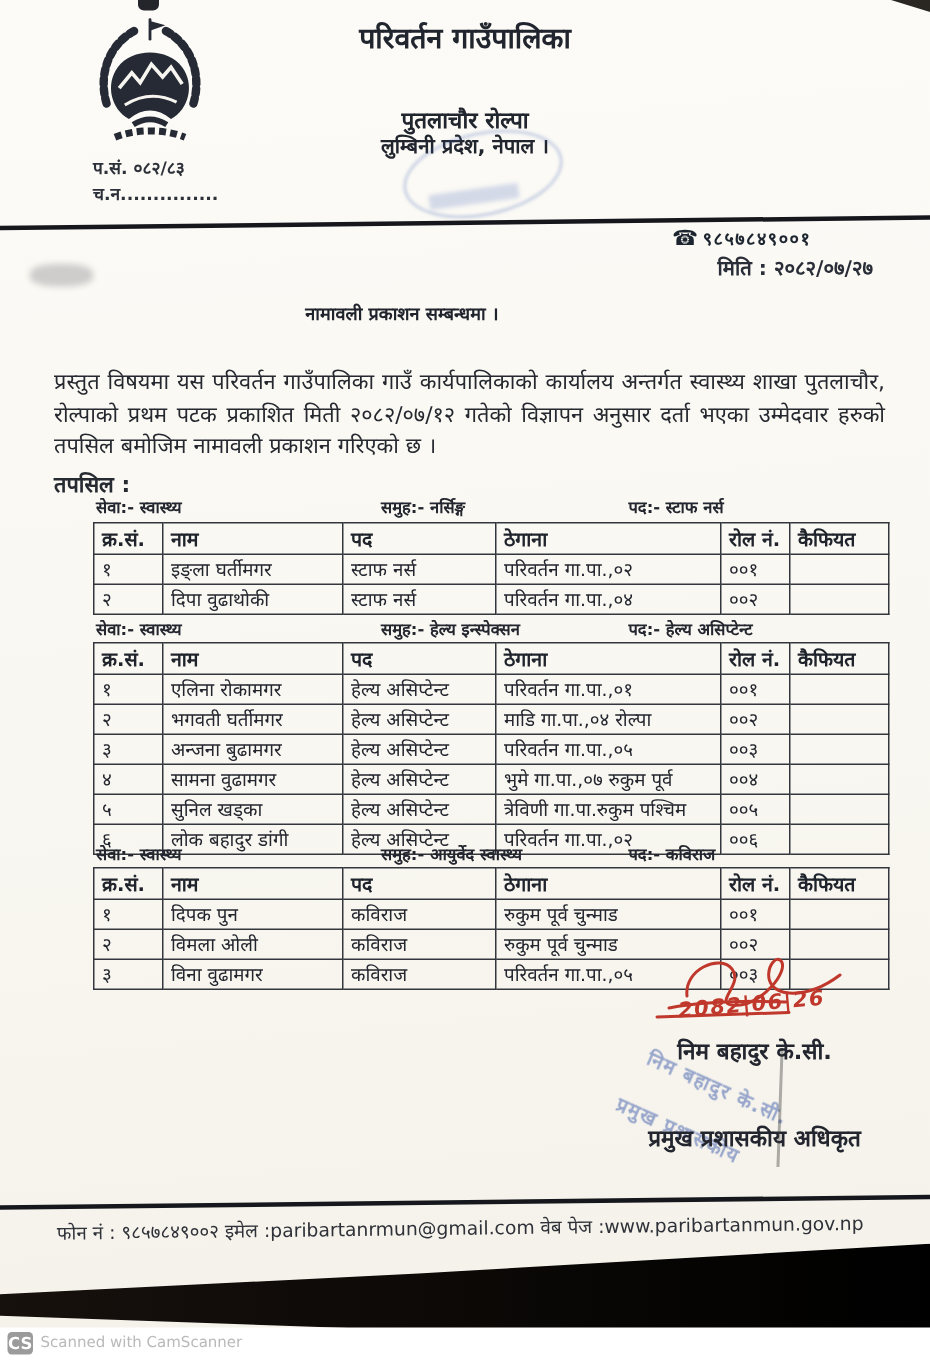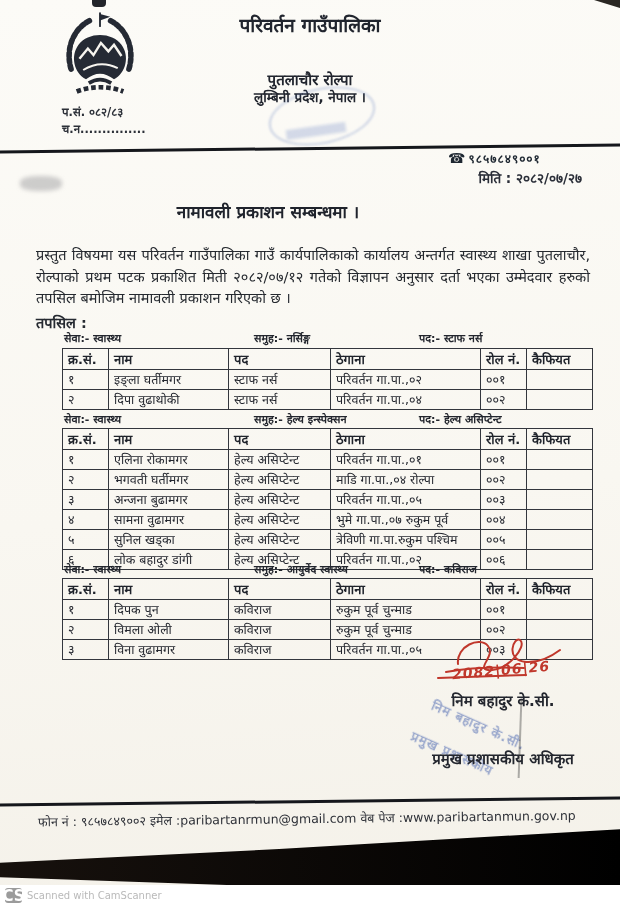--- a/index.html
+++ b/index.html
@@ -26,21 +26,21 @@
   .rule-bottom{top:800px; height:2.5px;}
   
   .hdr-stamp{left:268px; top:88px; width:104px; height:52px; border:2px solid rgba(70,100,180,.28);
     border-radius:50%; transform:rotate(-12deg); filter:blur(1.2px);}
   .hdr-stamp2{left:286px; top:126px; width:60px; height:10px; background:rgba(70,100,180,.22); filter:blur(1.5px); transform:rotate(-8deg);}
   .smudge{left:20px; top:176px; width:42px; height:15px; background:rgba(120,120,125,.35); filter:blur(2.2px); border-radius:40%;}
   .notch{left:92px; top:0; width:14px; height:7px; background:#23252b; border-radius:0 0 4px 4px;}
   .corner-tr{right:0; top:0; width:26px; height:8px; background:#2a2723; clip-path:polygon(0 0,100% 0,100% 100%);}
   
   .dateline{right:38px; top:169px; font-size:13.5px; font-weight:bold; color:#2a2e38;}
-  .subject{left:0; top:200px; width:536px; text-align:center; font-size:17px; font-weight:bold; color:#1f232c;}
+  .subject{left:0; top:200px; width:536px; text-align:center; font-size:12px; font-weight:bold; color:#1f232c;}
   .bodytext{left:36px; top:245px; width:554px; font-size:14.5px; line-height:21.5px; text-align:justify; font-weight:500; color:#25292f;}
   .tapasil{left:36px; top:312px; font-size:14.5px; font-weight:bold;}
   
   .secline{left:64px; width:530px; font-size:11px; font-weight:bold; color:#23262e; display:flex;}
   .secline .seva{width:190px;}
   .secline .samuha{width:165px;}
   .secline .pad{flex:1;}
   .sec1{top:330px;} .sec2{top:411px;} .sec3{top:561px;}
   
   table.cand{position:absolute; left:62px; width:530px; border-collapse:collapse; table-layout:fixed;}
@@ -61,21 +61,21 @@
   .stamp1{left:428px; top:716px; transform:rotate(24deg);}
   .stamp2{left:408px; top:744px; transform:rotate(24deg);}
   .crease{left:519px; top:700px; width:1.5px; height:78px; background:rgba(60,60,60,.4); transform:rotate(2deg);}
   
   .footer-text{left:38px; top:810px; width:560px; font-size:12.5px; color:#2e3138; transform:rotate(-0.7deg); font-weight:500;}
   .bottom-wedge{left:0; top:828px; width:620px; height:60px;
     background:linear-gradient(90deg,#17110d,#000);
     clip-path:polygon(0 58%, 45% 35%, 100% 2%, 100% 96%, 50% 100%, 0 82%);}
   .scan-strip{left:0; top:885px; width:620px; height:25px; background:#fff;}
   .cs-badge{left:5px; top:888px; display:flex; align-items:center; gap:5px;}
-  .cs-box{width:17px; height:15px; background:#9b9b9b; color:#fff; font-size:15px; font-weight:bold;
+  .cs-box{width:17px; height:15px; background:#9b9b9b; color:#fff; font-size:11px; font-weight:bold;
     display:flex; align-items:center; justify-content:center; border-radius:3px;}
   .cs-label{font-size:10px; color:#b9b9b9;}
 </style>
 </head>
 <body>
 
 <div class="page">
 
   <div class="abs notch"></div>
   <div class="abs corner-tr"></div>

